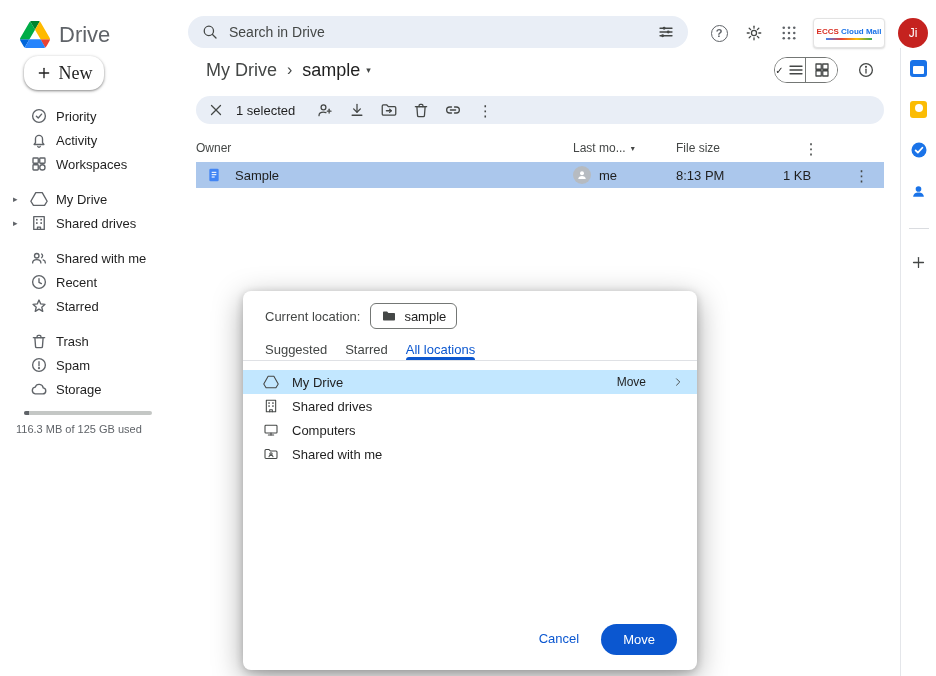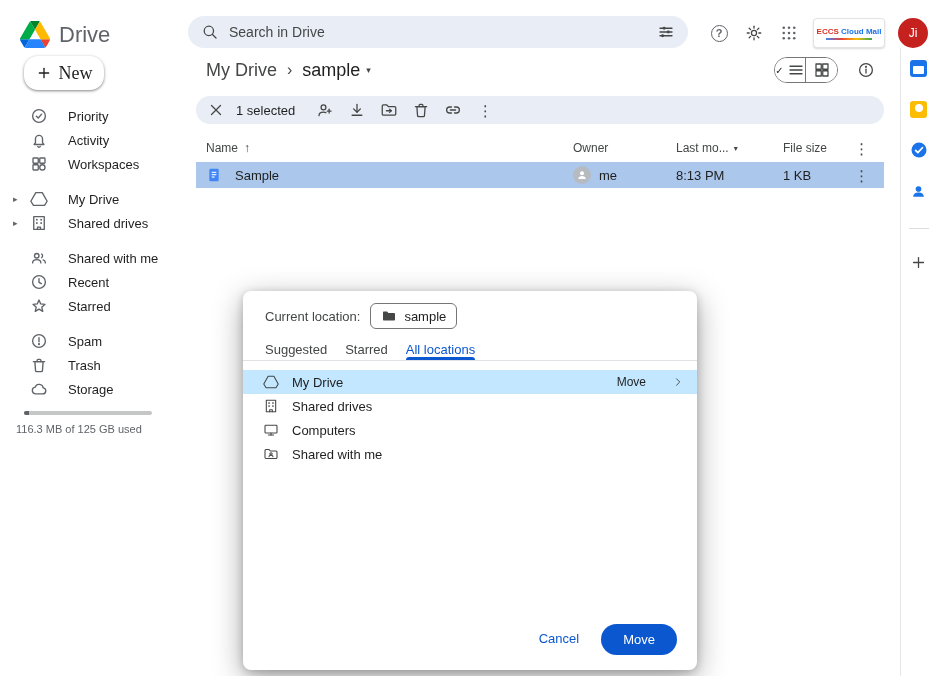--- a/index.html
+++ b/index.html
@@ -20,21 +20,21 @@
   .mail-badge .t{font-size:8px;font-weight:bold;white-space:nowrap}
   .mail-badge .p1{color:#d93025}
   .mail-badge .p2{color:#1a73e8}
   .mail-badge .bar{width:46px;height:2px;background:linear-gradient(90deg,#4285f4,#ea4335,#fbbc04,#34a853)}
   .avatar{width:30px;height:30px;border-radius:50%;background:#c5221f;color:#fff;font-size:12px;font-weight:500;display:flex;align-items:center;justify-content:center;cursor:pointer}
 
   
   .sidebar{position:absolute;top:48px;left:0;width:188px;height:628px;padding-top:8px;background:#fff}
   .new-btn{margin-left:24px;height:34px;width:80px;background:#fff;border:none;border-radius:14px;box-shadow:0 1px 2px rgba(0,0,0,.3),0 1px 3px 1px rgba(0,0,0,.15);display:flex;align-items:center;justify-content:center;gap:7px;font-size:18px;font-weight:500;color:#1f1f1f;font-family:Liberation Serif, serif;cursor:pointer}
   .nav{margin-top:14px}
-  .nav-item{height:24px;display:flex;align-items:center;gap:20px;padding-left:30px;font-size:13px;color:#1f1f1f;position:relative;cursor:pointer}
+  .nav-item{height:24px;display:flex;align-items:center;gap:8px;padding-left:30px;font-size:13px;color:#1f1f1f;position:relative;cursor:pointer}
   .nav-item .tw{position:absolute;left:13px;font-size:9px;color:#5f6368}
   .nav-gap{height:11px}
   .si{width:18px;height:18px;stroke:#5f6368;fill:none;stroke-width:1.8;stroke-linecap:round;stroke-linejoin:round;flex:0 0 18px}
   .storage-bar{margin:10px 0 0 24px;width:128px;height:4px;border-radius:2px;background:#c4c7c5;overflow:hidden;cursor:pointer}
   .storage-bar .fill{width:5px;height:100%;background:#5f6368}
   .storage-text{margin:8px 0 0 16px;font-size:11px;color:#5f6368}
 
   
   .main{position:absolute;left:188px;top:48px;width:712px;height:628px;background:#fff}
   .crumb-row{height:44px;display:flex;align-items:center;padding:0 24px 0 18px}
@@ -258,33 +258,33 @@
       <svg class="si" viewBox="0 0 24 24">
           <polygon points="12 4 14.3 9.2 20 9.8 15.7 13.6 17 19.2 12 16.2 7 19.2 8.3 13.6 4 9.8 9.7 9.2"></polygon>
         </svg>
       <span>Starred</span>
     </div>
 
     <div class="nav-gap"></div>
 
     <div class="nav-item">
       <svg class="si" viewBox="0 0 24 24">
+          <path d="M6.5 7.5h11l-.9 12a1.5 1.5 0 0 1-1.5 1.4H8.9a1.5 1.5 0 0 1-1.5-1.4z"></path>
+          <line x1="4.5" y1="7.5" x2="19.5" y2="7.5"></line>
+          <path d="M9.5 7.5V5.8c0-.7.6-1.3 1.3-1.3h2.4c.7 0 1.3.6 1.3 1.3v1.7"></path>
+        </svg>
+      <span>Trash</span>
+    </div>
+    <div class="nav-item">
+      <svg class="si" viewBox="0 0 24 24">
           <circle cx="12" cy="12" r="8.5"></circle>
           <line x1="12" y1="7.5" x2="12" y2="13"></line>
           <circle cx="12" cy="16.2" r="0.6" fill="#5f6368"></circle>
         </svg>
       <span>Spam</span>
-    </div>
-    <div class="nav-item">
-      <svg class="si" viewBox="0 0 24 24">
-          <path d="M6.5 7.5h11l-.9 12a1.5 1.5 0 0 1-1.5 1.4H8.9a1.5 1.5 0 0 1-1.5-1.4z"></path>
-          <line x1="4.5" y1="7.5" x2="19.5" y2="7.5"></line>
-          <path d="M9.5 7.5V5.8c0-.7.6-1.3 1.3-1.3h2.4c.7 0 1.3.6 1.3 1.3v1.7"></path>
-        </svg>
-      <span>Trash</span>
     </div>
     <div class="nav-item">
       <svg class="si" viewBox="0 0 24 24">
           <path d="M7 18.5h10a4 4 0 0 0 .6-7.96A5.5 5.5 0 0 0 6.9 9.6 4.5 4.5 0 0 0 7 18.5z"></path>
         </svg>
       <span>Storage</span>
     </div>
   </div>
 
   <div class="storage-bar">
@@ -373,24 +373,20 @@
           <path d="M14 8h2.5a4 4 0 0 1 0 8H14"></path>
           <line x1="8.5" y1="12" x2="15.5" y2="12"></line>
         </svg>
     </span>
     <span class="tbtn">
       <span class="more-glyph">⋮</span>
     </span>
   </div>
 
   <div class="thead">
-    <span class="c1">
-      <span>Name</span>
-      <span class="sort-arrow">↑</span>
-    </span>
     <span class="c2">Owner</span>
     <span class="c3">
       <span>Last mo...</span>
       <span class="caret">▾</span>
     </span>
     <span class="c4">File size</span>
     <span class="c5">
       <span class="more-glyph">⋮</span>
     </span>
   </div>

